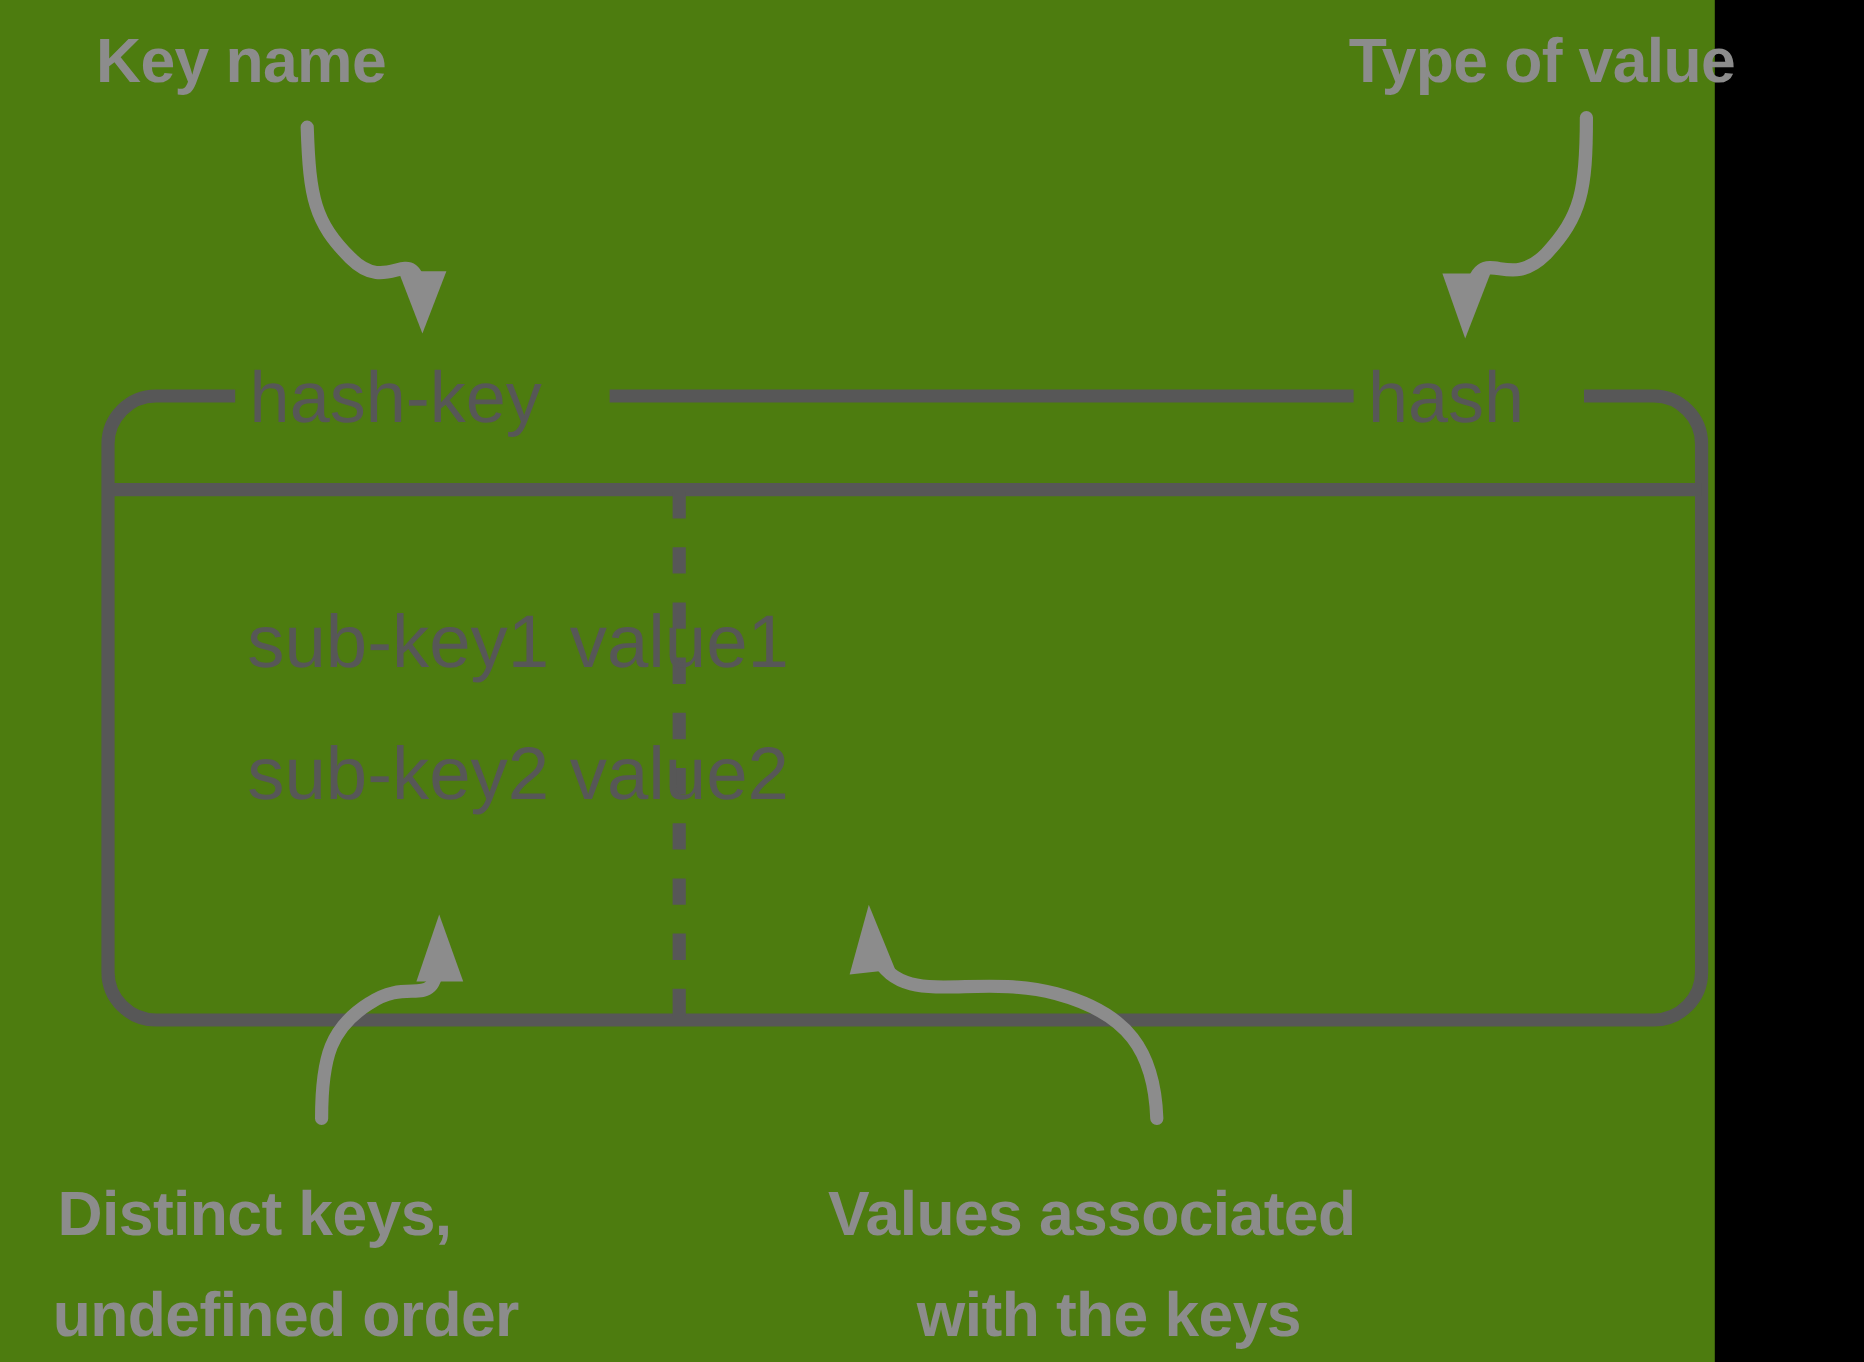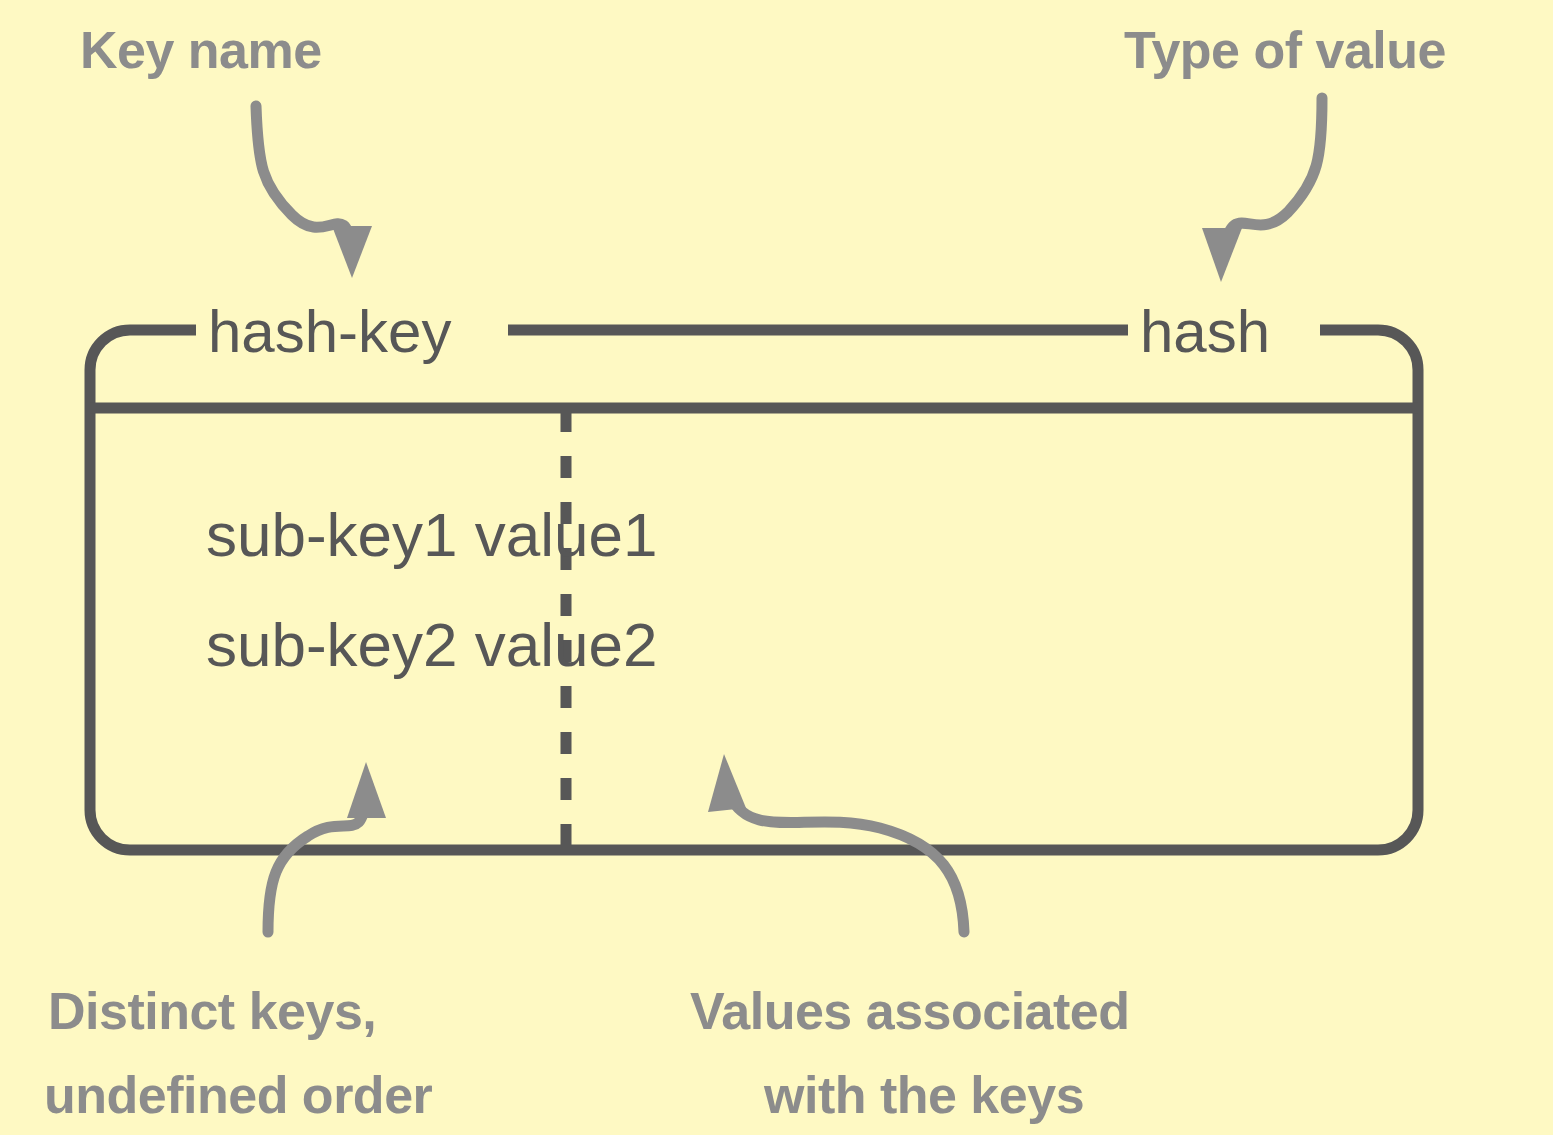--- a/index.html
+++ b/index.html
@@ -9,23 +9,23 @@
     background: #000000;
   }
   body {
     width: 1553px;
     height: 1135px;
     overflow: hidden;
     font-family: "Liberation Sans", sans-serif;
   }
   #diagram-root {
     position: relative;
-    width: 1553px;
+    width: 1429px;
     height: 1135px;
-    background: #fef9c3;
+    background: #4d7c0f;
   }
   #diagram-svg {
     position: absolute;
     left: 0;
     top: 0;
     width: 1553px;
     height: 1135px;
     display: block;
   }
   .annot-label {

